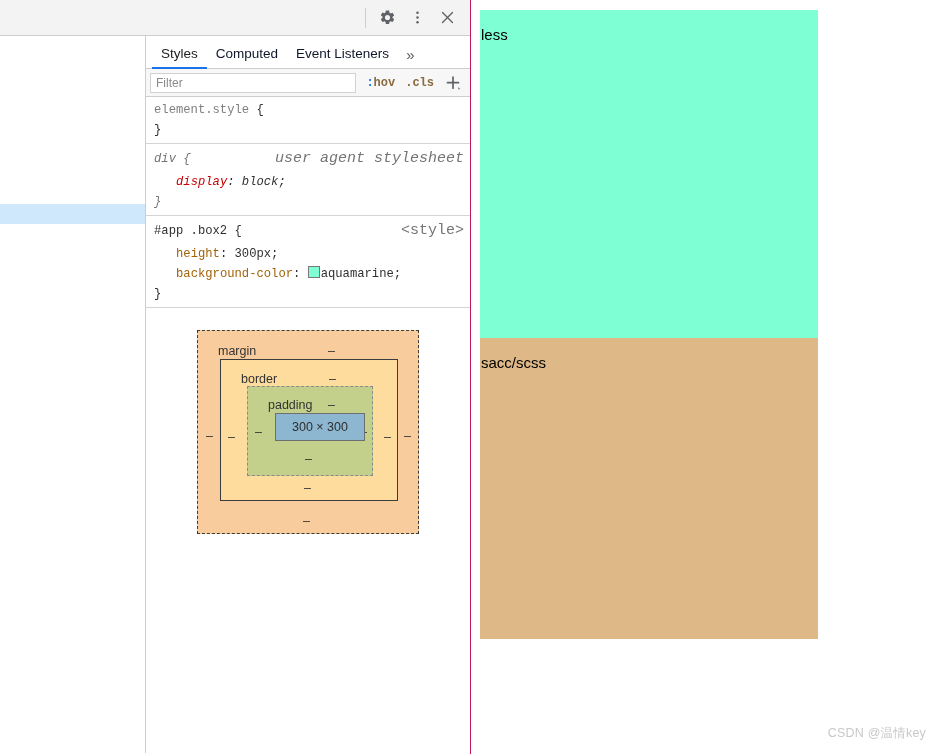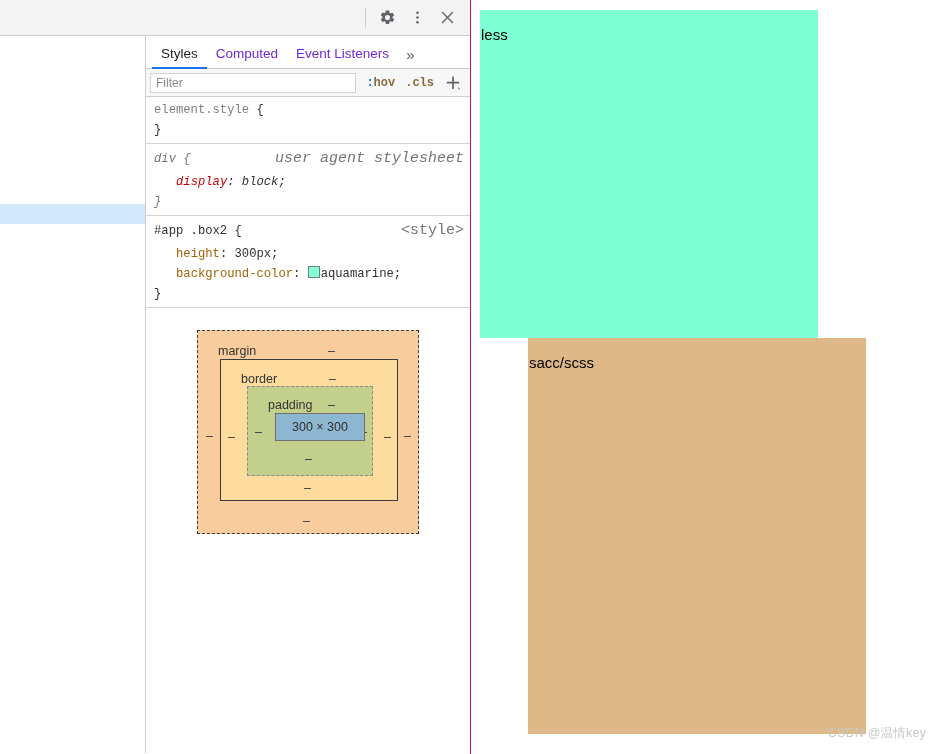--- a/index.html
+++ b/index.html
@@ -33,23 +33,22 @@
     padding-top: 16px;
     box-sizing: border-box;
   }
   #box-less {
     top: 10px;
     height: 328px;
     background: #7FFFD4;
   }
   #box-sass {
     top: 338px;
-    height: 396px;
+    height: 301px;
     background: #DEB887;
-    margin-left: 48px;
   }
   .page-box-label {
     display: block;
     padding-left: 1px;
   }
 
   
   #watermark {
     position: absolute;
     right: 10px;
@@ -135,21 +134,21 @@
     height: 33px;
     display: flex;
     align-items: flex-end;
     border-bottom: 1px solid #cdcdcd;
     background: #ffffff;
     padding-left: 6px;
     box-sizing: border-box;
   }
   .styles-tab {
     font-size: 13.5px;
-    color: #6d28d9;
+    color: #0f172a;
     padding: 0 9px 7px 9px;
     cursor: default;
     white-space: nowrap;
     position: relative;
   }
   .styles-tab.active {
     color: #222222;
   }
   .styles-tab.active::after {
     content: "";

